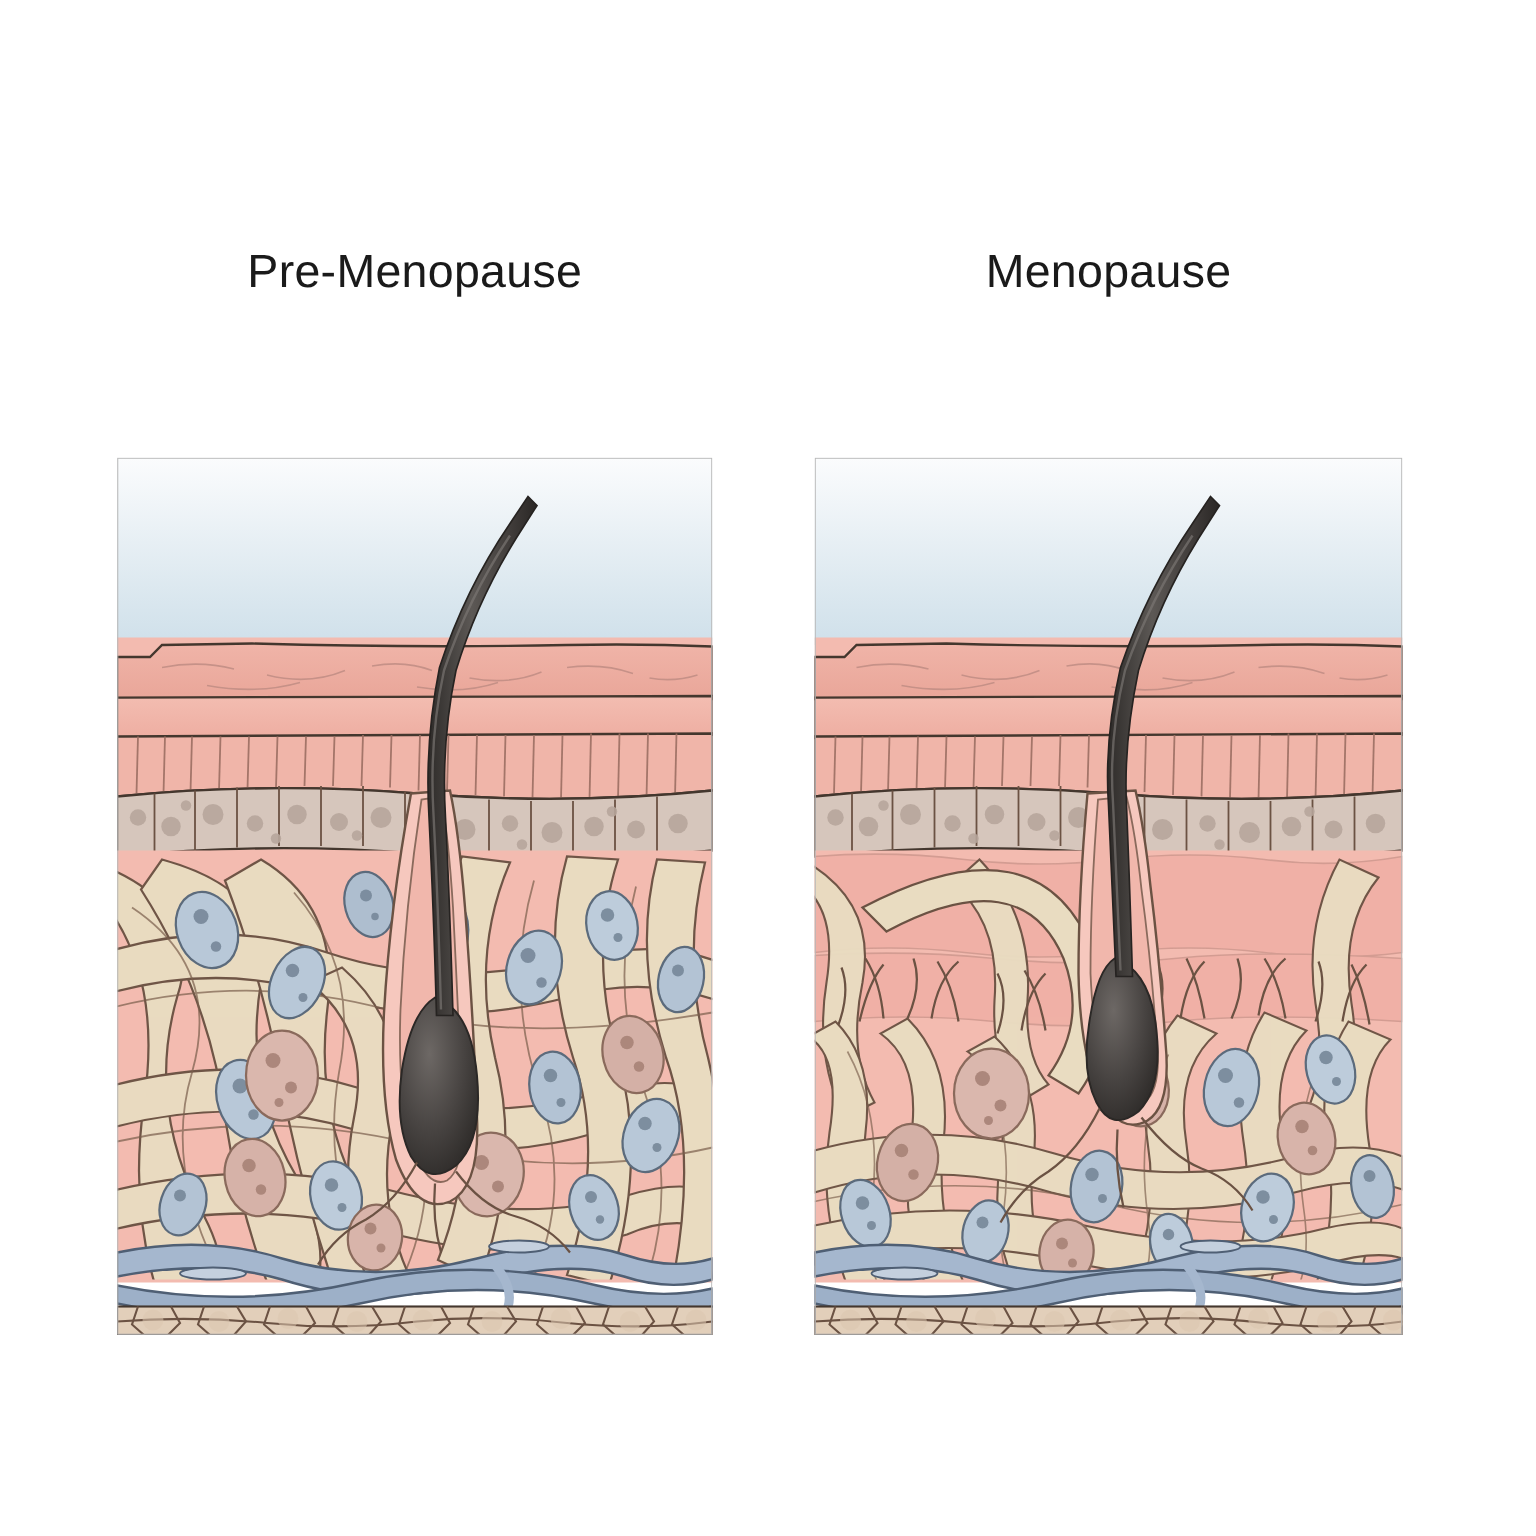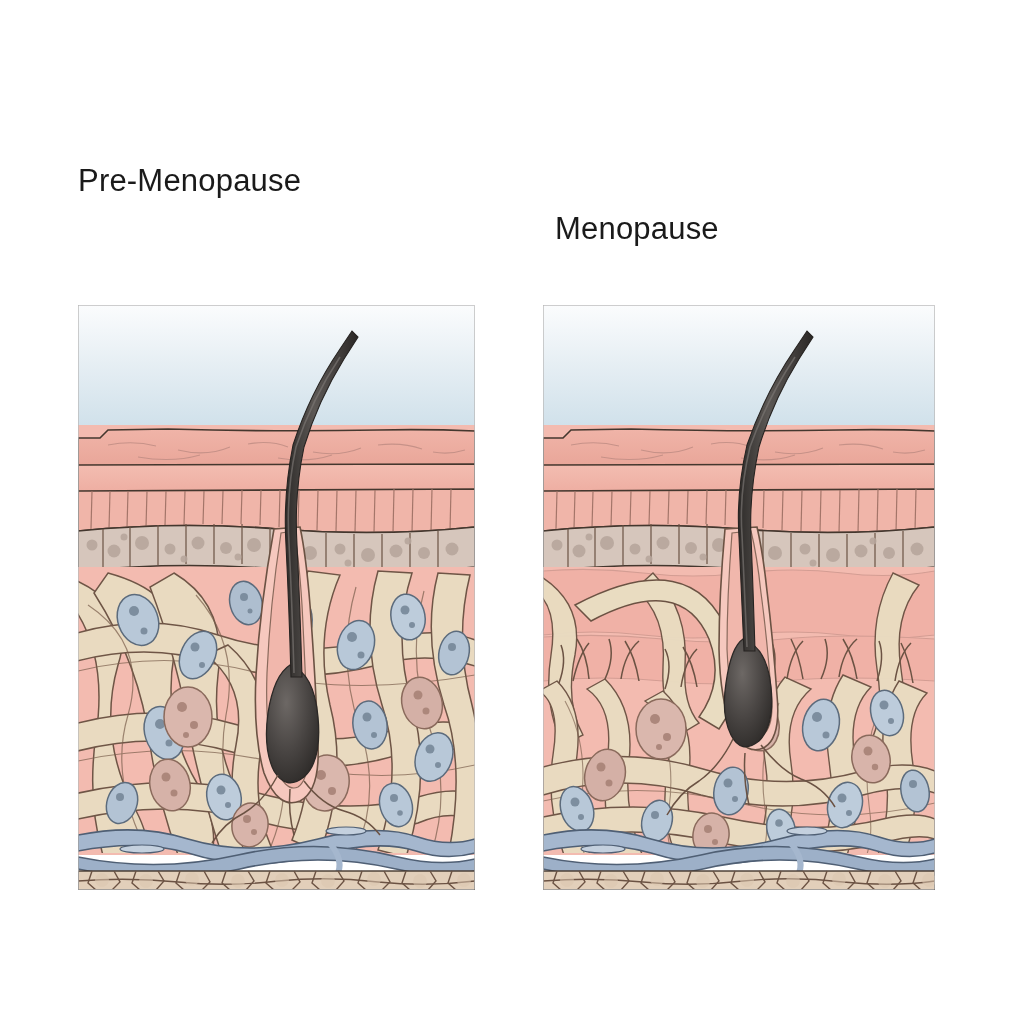--- a/index.html
+++ b/index.html
@@ -21,23 +21,24 @@
     background: #ffffff;
   }
   .panel-label {
     position: absolute;
     font-family: "Liberation Sans", sans-serif;
     font-size: 31px;
     font-weight: 400;
     color: #1a1a1a;
     letter-spacing: 0.2px;
     white-space: nowrap;
+    text-align: center;
   }
   #label-left  { left: 78px;  top: 163px; width: 397px; }
-  #label-right { left: 555px; top: 163px; width: 392px; margin-top: 48px; }
+  #label-right { left: 543px; top: 163px; width: 392px; }
 
   .panel-figure {
     position: absolute;
   }
   #figure-left  { left: 78px;  top: 305px; width: 397px; height: 585px; }
   #figure-right { left: 543px; top: 305px; width: 392px; height: 585px; }
 
   svg { display: block; }
 </style>
 </head>

